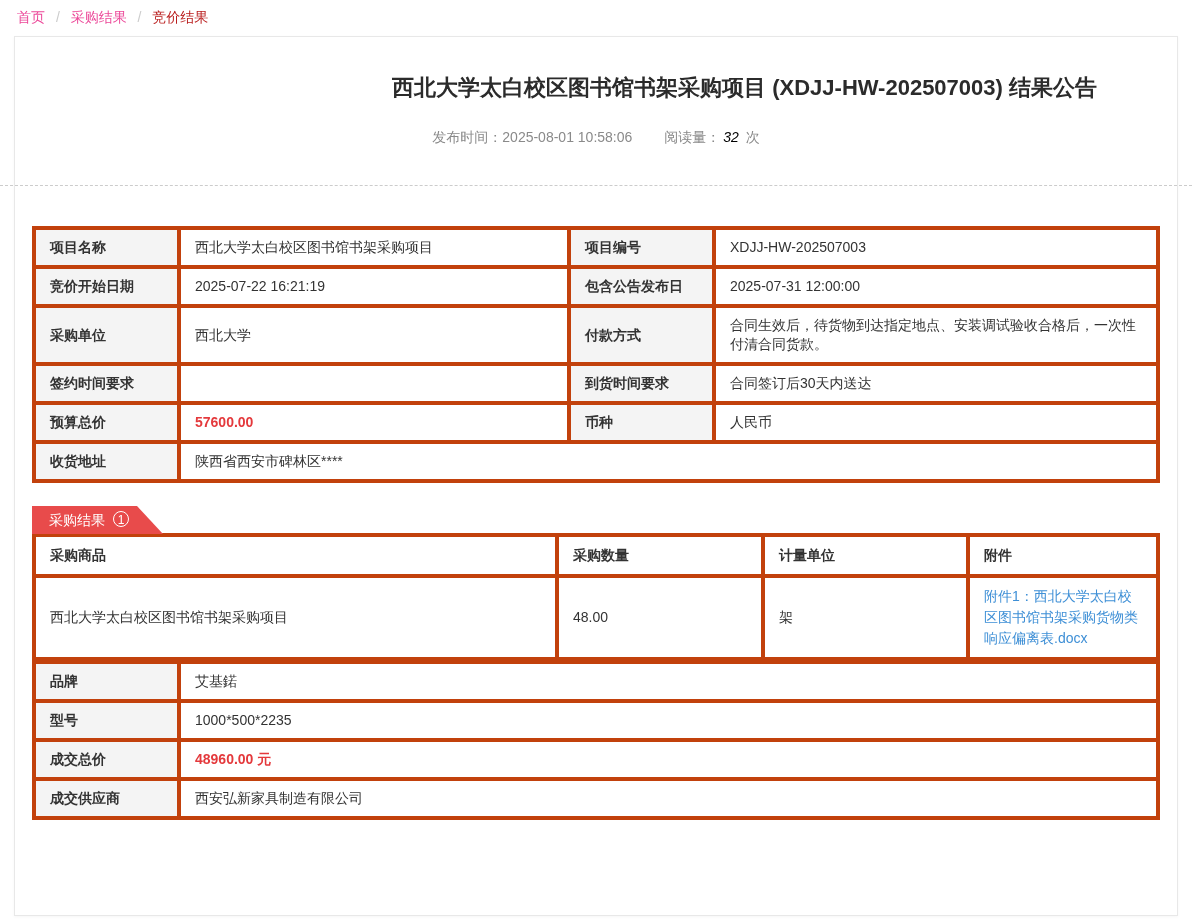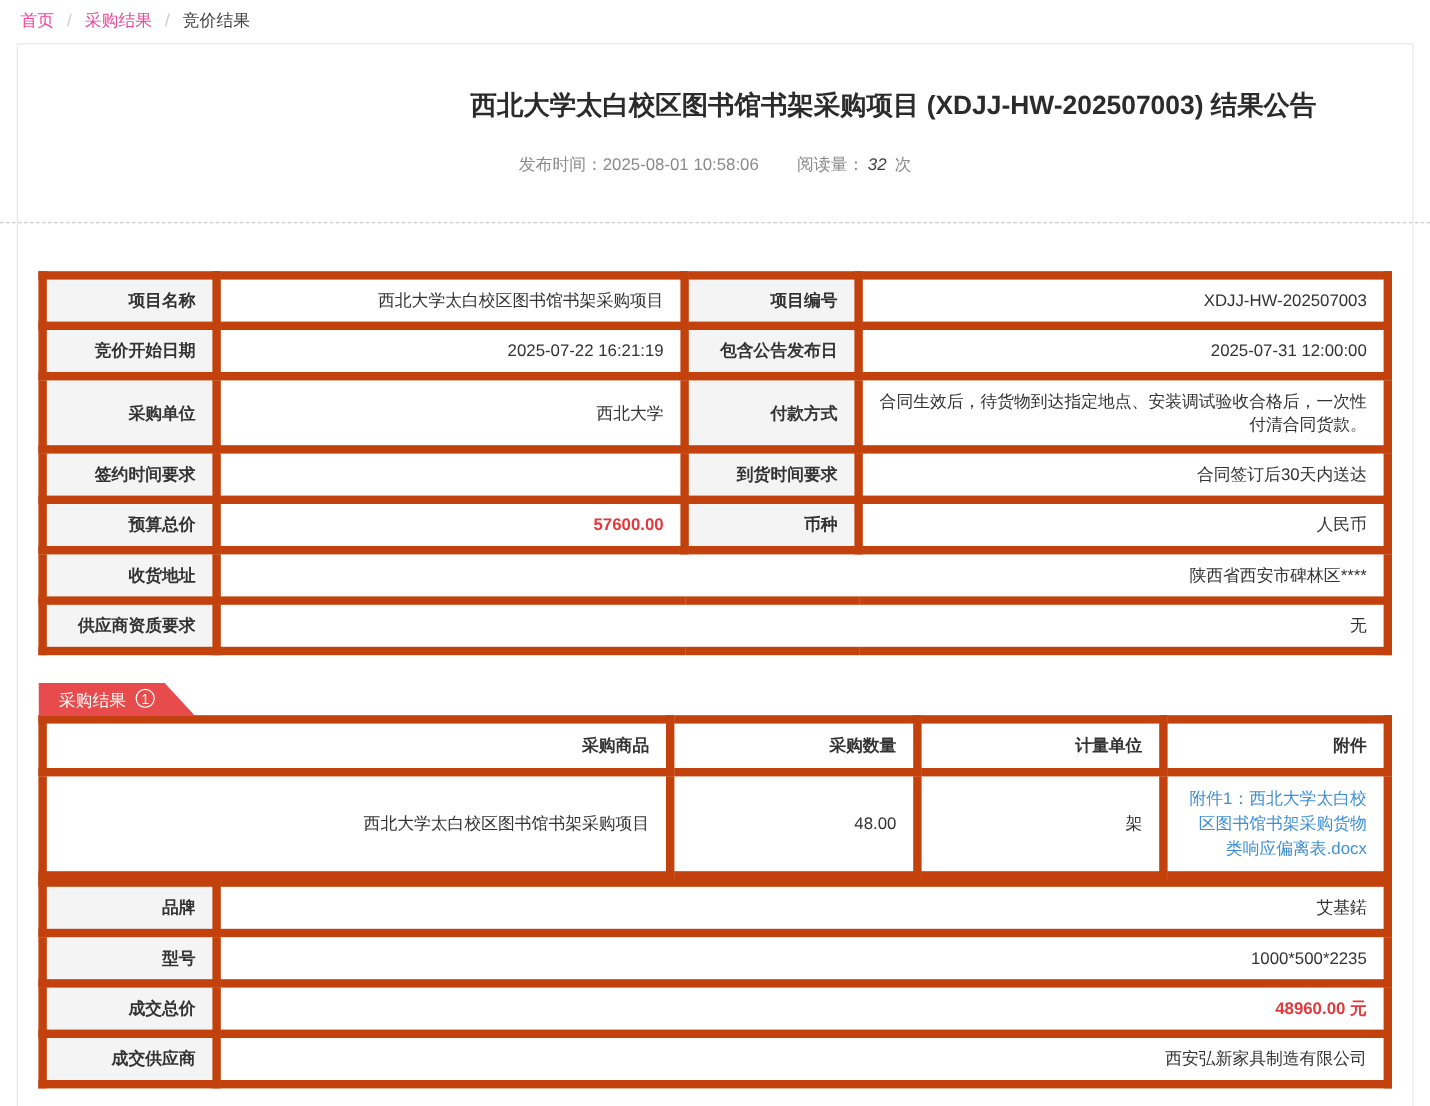--- a/index.html
+++ b/index.html
@@ -6,48 +6,48 @@
   html, body { margin: 0; padding: 0; background: #fff; }
   body {
     width: 1192px; height: 922px; overflow: hidden;
     font-family: "Liberation Sans", "DejaVu Sans", sans-serif;
     color: #333; font-size: 14px;
   }
   
   .breadcrumb { padding: 9px 0 9px 17px; font-size: 14px; color: #999; }
   .breadcrumb .crumb-link { color: #ec4899; text-decoration: none; cursor: pointer; }
   .breadcrumb .sep { color: #ccc; margin: 0 7px; }
-  .breadcrumb .current { color: #404040; text-align: right; }
+  .breadcrumb .current { color: #b91c1c; text-align: right; }
 
   
   .card {
     margin: 0 14px; background: #fff;
     border: 1px solid #e8e8e8;
     box-shadow: 0 1px 3px rgba(0,0,0,.04);
     padding-bottom: 62px;
     min-height: 880px;
     position: relative;
   }
   .page-title {
     margin-top: 36px; text-align: right;
     font-size: 22px; font-weight: bold; color: #2b2b2b;
     padding: 0 80px; line-height: 30px;
   }
   .meta { margin-top: 26px; text-align: center; font-size: 14px; color: #8a8a8a; }
   .meta .chunk { margin: 0 14px; }
-  .meta .views-num { color: #404040; font-style: italic; margin: 0 3px; }
+  .meta .views-num { color: #000000; font-style: italic; margin: 0 3px; }
   .dashed-divider {
     margin: 38px -15px 0 -15px;
     border-top: 1px dashed #ccc; height: 0;
   }
 
   
   .tables-wrap { margin: 40px 17px 0 17px; }
   table { width: 100%; border-collapse: collapse; font-size: 14px; table-layout: fixed; }
-  td, th { border: 7px solid #c2410c; padding: 8px 14px; line-height: 19px; vertical-align: middle; text-align: right; word-break: break-all; }
+  td, th { border: 4px solid #c2410c; padding: 8px 14px; line-height: 19px; vertical-align: middle; text-align: left; word-break: break-all; }
   td.lbl { background: #f4f4f4; font-weight: bold; color: #333; }
   .red-val { color: #e4393c; font-weight: bold; }
 
   
   .result-section { margin-top: 22px; }
   .badge {
     display: inline-block; position: relative; top: 1px;
     background: #e84b4b; color: #fff;
     font-size: 14px; line-height: 28px; height: 28px;
     padding: 0 34px 0 17px;
@@ -121,24 +121,20 @@
       <tr>
         <td class="lbl">预算总价</td>
         <td class="red-val">57600.00</td>
         <td class="lbl">币种</td>
         <td>人民币</td>
       </tr>
       <tr>
         <td class="lbl">收货地址</td>
         <td colspan="3">陕西省西安市碑林区****</td>
       </tr>
-      <tr>
-        <td class="lbl">供应商资质要求</td>
-        <td colspan="3">无</td>
-      </tr>
     </tbody>
       </table>
 
     <div class="result-section">
       <div class="badge">
         <span>采购结果</span><span class="num-circle">1</span>
       </div>
 
       <table class="product-table">
         <colgroup>

